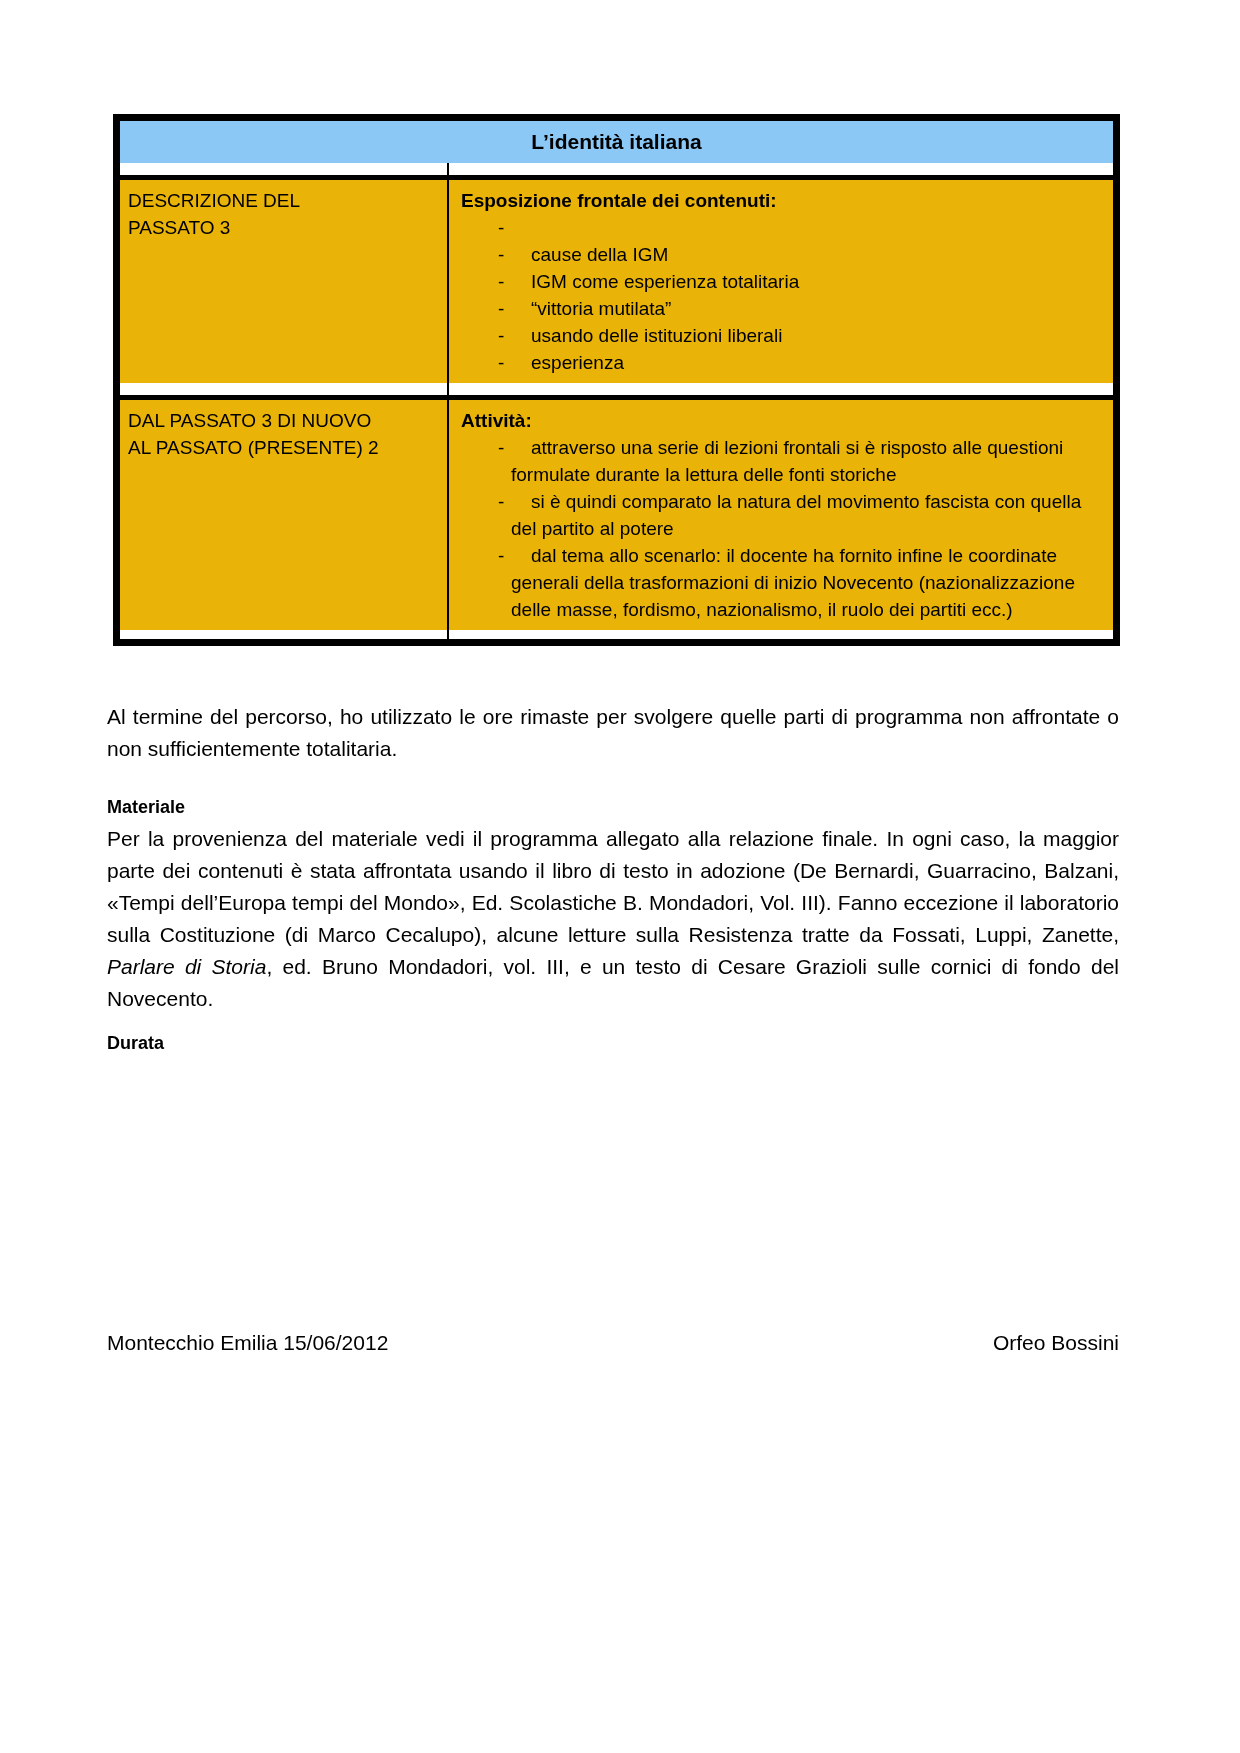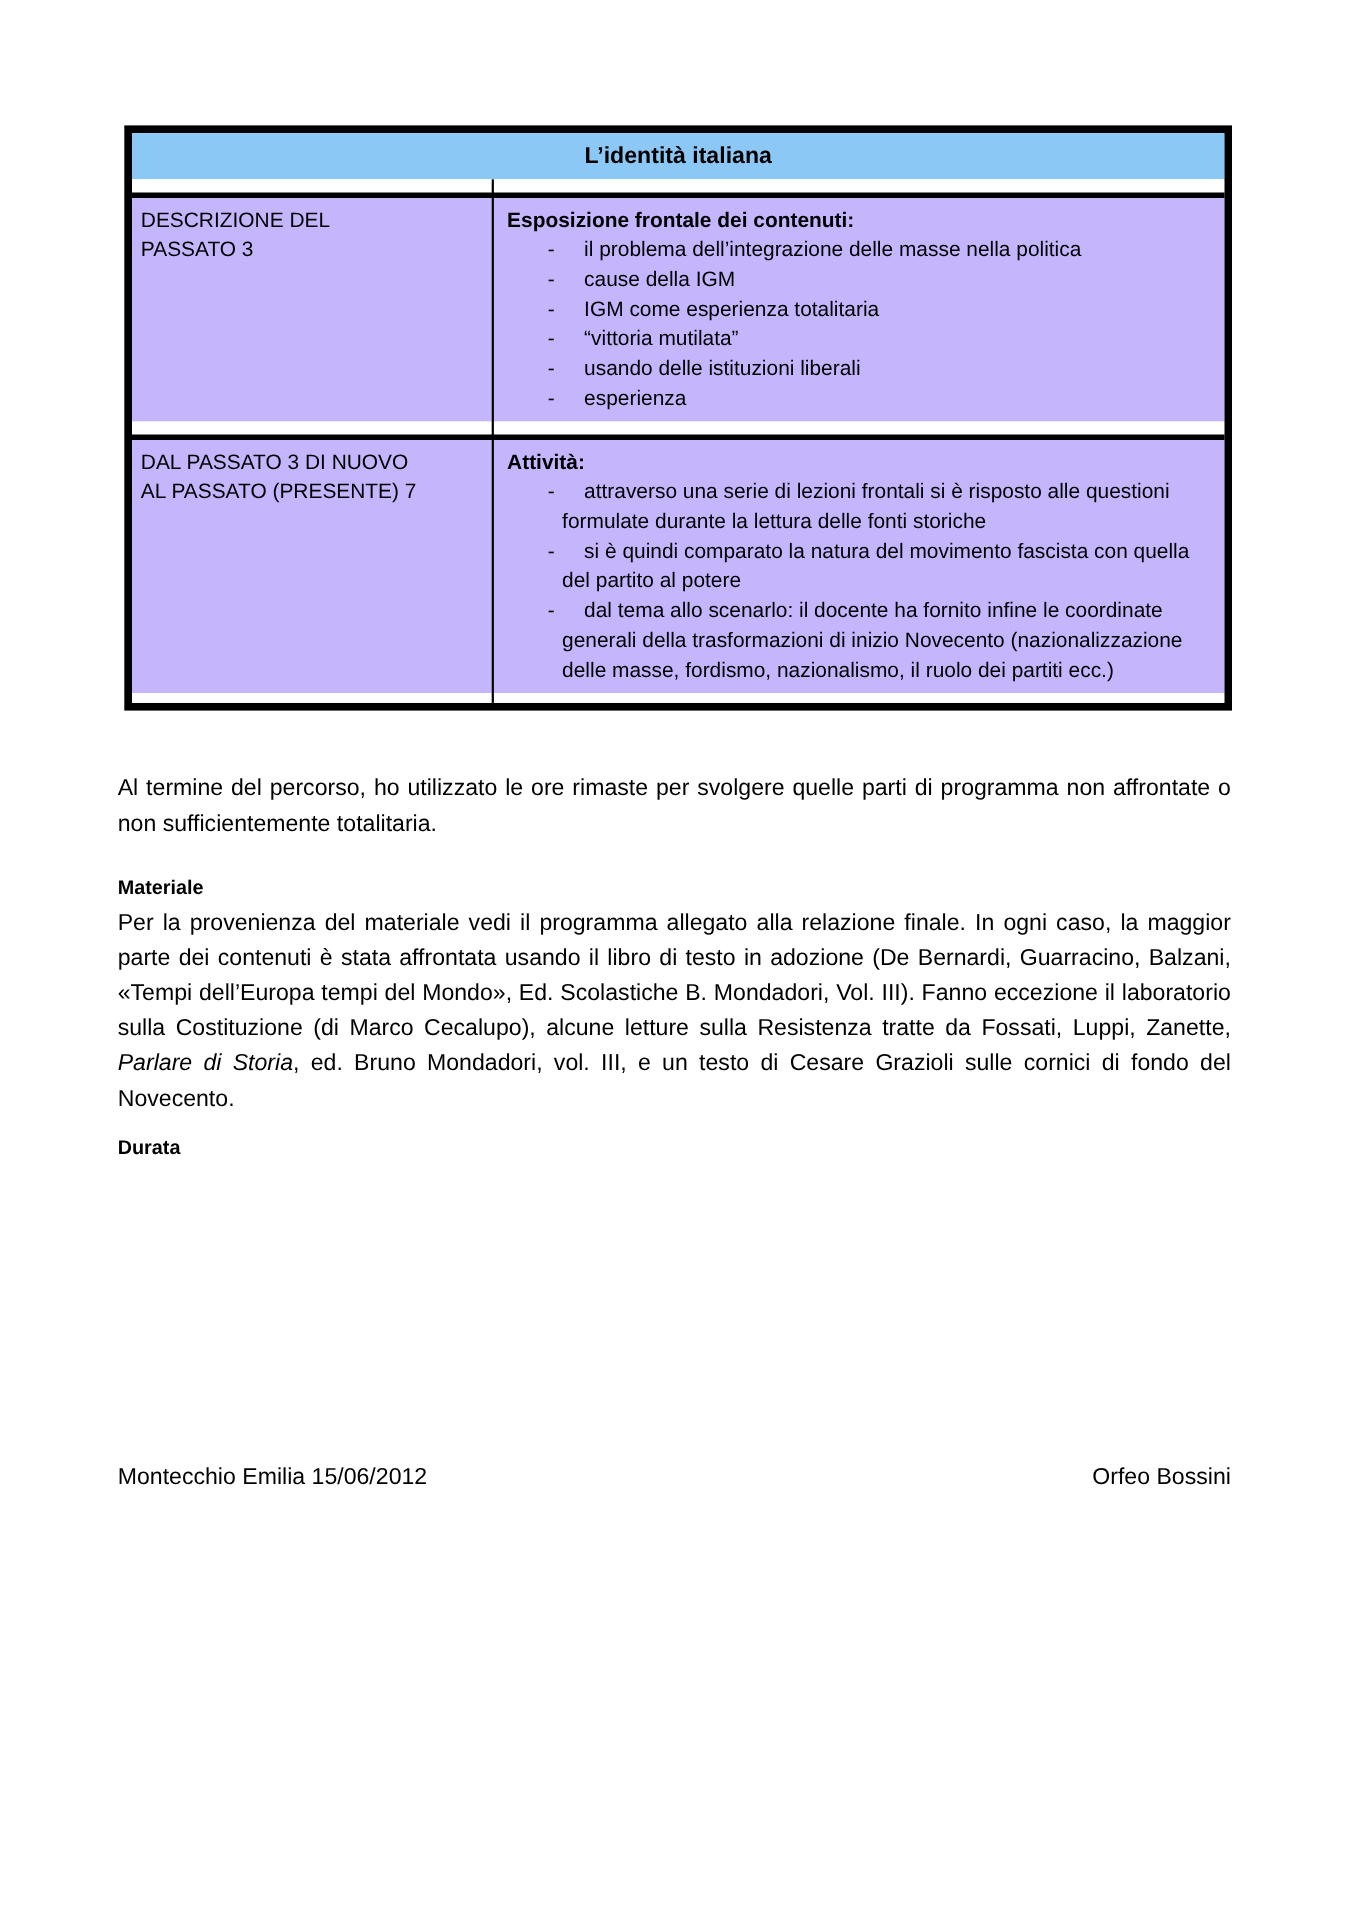--- a/index.html
+++ b/index.html
@@ -28,21 +28,21 @@
   }
   .tbl-body { position:relative; }
   .tbl-body::before {            
     content:""; position:absolute; left:327px; top:0; bottom:0;
     width:2px; background:#000; z-index:2;
   }
   .gap       { height:12px; background:#fff; }
   .gap-bottom{ height:9px;  background:#fff; }
   .hline     { height:5px;  background:#000; }
   .trow { display:flex; align-items:stretch; }
-  .tcell { background:#c4b5fd; box-sizing:border-box; font-size:19px; line-height:27px; }
+  .tcell { background:#eab308; box-sizing:border-box; font-size:19px; line-height:27px; }
   .tcell.left  { width:327px; padding:7px 8px 7px 8px; flex:none; }
   .tcell.right { flex:1; padding:7px 10px 7px 14px; }
   .cell-title { font-weight:bold; }
   .bullet { position:relative; padding-left:50px; }
   .bullet .dash { display:inline-block; width:33px; margin-left:-13px; }
   .bullet .dash::before { content:"-"; }
 
   
   .para { font-size:21px; line-height:32px; text-align:justify; margin:0; }
   .p-intro { margin-top:55px; }
@@ -72,36 +72,36 @@
         <div class="gap"></div>
         <div class="hline"></div>
 
         <div class="trow">
           <div class="tcell left">
             <div>DESCRIZIONE DEL</div>
             <div>PASSATO 3</div>
           </div>
           <div class="tcell right">
             <div class="cell-title">Esposizione frontale dei contenuti:</div>
-            <div class="bullet"><span class="dash"></span><span>il problema dell’integrazione delle masse nella politica</span></div>
+            <div class="bullet"><span class="dash"></span></div>
             <div class="bullet"><span class="dash"></span><span>cause della IGM</span></div>
             <div class="bullet"><span class="dash"></span><span>IGM come esperienza totalitaria</span></div>
             <div class="bullet"><span class="dash"></span><span>“vittoria mutilata”</span></div>
             <div class="bullet"><span class="dash"></span><span>usando delle istituzioni liberali</span></div>
             <div class="bullet"><span class="dash"></span><span>esperienza</span></div>
           </div>
         </div>
 
         <div class="gap"></div>
         <div class="hline"></div>
 
         <div class="trow">
           <div class="tcell left">
             <div>DAL PASSATO 3 DI NUOVO</div>
-            <div>AL PASSATO (PRESENTE) 7</div>
+            <div>AL PASSATO (PRESENTE) 2</div>
           </div>
           <div class="tcell right">
             <div class="cell-title">Attività:</div>
             <div class="bullet"><span class="dash"></span><span>attraverso una serie di lezioni frontali si è risposto alle questioni formulate durante la lettura delle fonti storiche</span></div>
             <div class="bullet"><span class="dash"></span><span>si è quindi comparato la natura del movimento fascista con quella del partito al potere</span></div>
             <div class="bullet"><span class="dash"></span><span>dal tema allo scenarlo: il docente ha fornito infine le coordinate generali della trasformazioni di inizio Novecento (nazionalizzazione delle masse, fordismo, nazionalismo, il ruolo dei partiti ecc.)</span></div>
           </div>
         </div>
 
         <div class="gap-bottom"></div>

